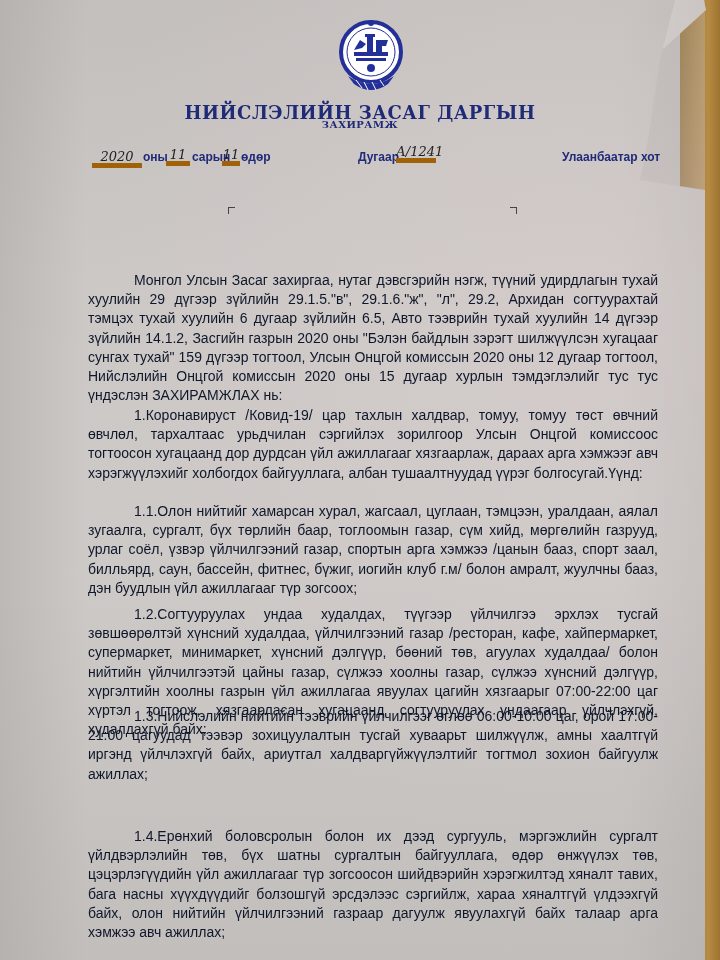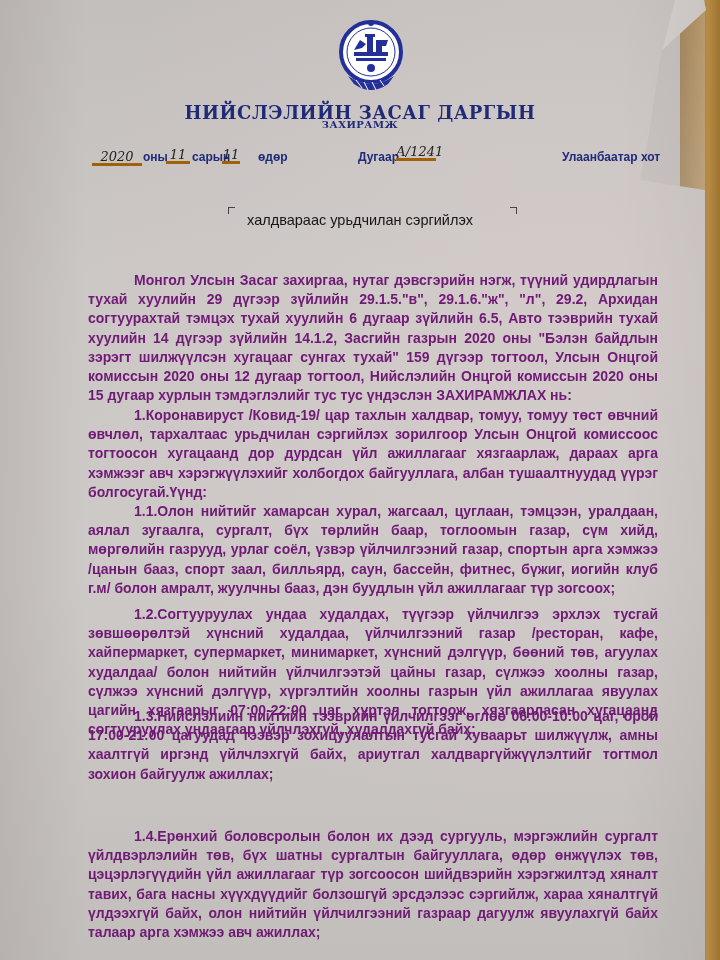--- a/index.html
+++ b/index.html
@@ -35,35 +35,35 @@
     position:absolute; left:0; width:720px; text-align:center;
     font-family:"DejaVu Serif", serif; font-weight:bold; color:#1f2a78;
   }
   .org-title.l1 { top:102px; font-size:18px; letter-spacing:0.5px; }
   .org-title.l2 { top:119px; font-size:10px; letter-spacing:0.5px; }
   .meta-line {
     position:absolute; top:150px; font-size:12px; color:#1f2a78; font-weight:bold;
   }
   .hand {
     position:absolute; font-family:"DejaVu Serif", serif; font-style:italic; color:#222;
-    border-bottom:3px solid #a16207; text-align:center; line-height:1;
+    border-bottom:5px solid #a16207; text-align:center; line-height:1;
   }
   .bracket {
     position:absolute; width:6px; height:6px; border-top:1px solid #444;
   }
   .bracket.l { border-left:1px solid #444; }
   .bracket.r { border-right:1px solid #444; }
   .subject {
     position:absolute; top:211px; left:0; width:720px; text-align:center;
     font-size:14.5px; line-height:18px; color:#161616;
   }
   .body-text {
     position:absolute; left:88px; width:570px;
-    font-size:14px; line-height:19.2px; color:#701a75;
-    text-align:justify; text-indent:46px;font-weight:bold;
+    font-size:14px; line-height:19.2px; color:#0f172a;
+    text-align:justify; text-indent:46px;
   }
 </style>
 </head>
 <body>
 
 <div class="desk"></div>
 <div class="paper-back"></div>
 <div class="paper"></div>
 <div class="paper-shade"></div>
 
@@ -83,29 +83,28 @@
 </svg>
 
 <div class="org-title l1">НИЙСЛЭЛИЙН ЗАСАГ ДАРГЫН</div>
 <div class="org-title l2">ЗАХИРАМЖ</div>
 
 <div class="hand" style="left:92px; top:150px; width:50px; font-size:13px;">2020</div>
 <div class="meta-line" style="left:143px;">оны</div>
 <div class="hand" style="left:166px; top:148px; width:24px; font-size:13px;">11</div>
 <div class="meta-line" style="left:192px;">сарын</div>
 <div class="hand" style="left:222px; top:148px; width:18px; font-size:13px;">11</div>
-<div class="meta-line" style="left:241px;margin-left:17px;">өдөр</div>
+<div class="meta-line" style="left:241px;">өдөр</div>
 <div class="meta-line" style="left:358px;">Дугаар</div>
 <div class="hand" style="left:396px; top:145px; width:40px; font-size:13px;">А/1241</div>
 <div class="meta-line" style="left:562px;">Улаанбаатар хот</div>
 
 <div class="bracket l" style="left:228px; top:207px;"></div>
 <div class="bracket r" style="left:510px; top:207px;"></div>
 <div class="subject">
-  <div>халдвараас урьдчилан сэргийлэх</div>
 </div>
 
 <div class="body-text" style="top:271px;">Монгол Улсын Засаг захиргаа, нутаг дэвсгэрийн нэгж, түүний удирдлагын тухай хуулийн 29 дүгээр зүйлийн 29.1.5."в", 29.1.6."ж", "л", 29.2, Архидан согтуурахтай тэмцэх тухай хуулийн 6 дугаар зүйлийн 6.5, Авто тээврийн тухай хуулийн 14 дүгээр зүйлийн 14.1.2, Засгийн газрын 2020 оны "Бэлэн байдлын зэрэгт шилжүүлсэн хугацааг сунгах тухай" 159 дүгээр тогтоол, Улсын Онцгой комиссын 2020 оны 12 дугаар тогтоол, Нийслэлийн Онцгой комиссын 2020 оны 15 дугаар хурлын тэмдэглэлийг тус тус үндэслэн ЗАХИРАМЖЛАХ нь:</div>
 <div class="body-text" style="top:406px;">1.Коронавируст /Ковид-19/ цар тахлын халдвар, томуу, томуу төст өвчний өвчлөл, тархалтаас урьдчилан сэргийлэх зорилгоор Улсын Онцгой комиссоос тогтоосон хугацаанд дор дурдсан үйл ажиллагааг хязгаарлаж, дараах арга хэмжээг авч хэрэгжүүлэхийг холбогдох байгууллага, албан тушаалтнуудад үүрэг болгосугай.Үүнд:</div>
 <div class="body-text" style="top:502px;">1.1.Олон нийтийг хамарсан хурал, жагсаал, цуглаан, тэмцээн, уралдаан, аялал зугаалга, сургалт, бүх төрлийн баар, тоглоомын газар, сүм хийд, мөргөлийн газрууд, урлаг соёл, үзвэр үйлчилгээний газар, спортын арга хэмжээ /цанын бааз, спорт заал, билльярд, саун, бассейн, фитнес, бүжиг, иогийн клуб г.м/ болон амралт, жуулчны бааз, дэн буудлын  үйл ажиллагааг түр зогсоох;</div>
 <div class="body-text" style="top:605px;">1.2.Согтууруулах ундаа худалдах, түүгээр үйлчилгээ эрхлэх тусгай зөвшөөрөлтэй хүнсний худалдаа, үйлчилгээний газар /ресторан, кафе, хайпермаркет, супермаркет, минимаркет, хүнсний дэлгүүр, бөөний төв, агуулах худалдаа/ болон нийтийн үйлчилгээтэй цайны газар, сүлжээ хоолны газар, сүлжээ хүнсний дэлгүүр, хүргэлтийн хоолны газрын үйл ажиллагаа явуулах цагийн хязгаарыг 07:00-22:00 цаг хүртэл тогтоож, хязгаарласан хугацаанд согтууруулах ундаагаар үйлчлэхгүй, худалдахгүй байх;</div>
 <div class="body-text" style="top:707px;">1.3.Нийслэлийн нийтийн тээврийн үйлчилгээг өглөө 06:00-10:00 цаг, орой 17:00-21:00 цагуудад тээвэр зохицуулалтын тусгай хуваарьт шилжүүлж, амны хаалтгүй иргэнд үйлчлэхгүй байх, ариутгал халдваргүйжүүлэлтийг тогтмол зохион байгуулж ажиллах;</div>
 <div class="body-text" style="top:827px;">1.4.Ерөнхий боловсролын болон их дээд сургууль, мэргэжлийн сургалт үйлдвэрлэлийн төв, бүх шатны сургалтын байгууллага, өдөр өнжүүлэх төв, цэцэрлэгүүдийн үйл ажиллагааг түр зогсоосон шийдвэрийн хэрэгжилтэд хяналт тавих, бага насны хүүхдүүдийг болзошгүй эрсдэлээс сэргийлж, хараа хяналтгүй үлдээхгүй байх, олон нийтийн үйлчилгээний газраар дагуулж явуулахгүй байх талаар арга хэмжээ авч ажиллах;</div>
 
 </body></html>

